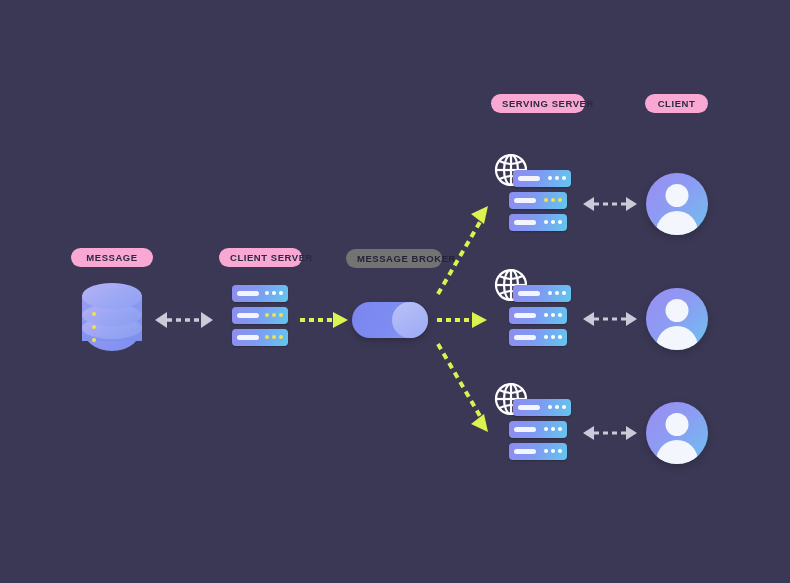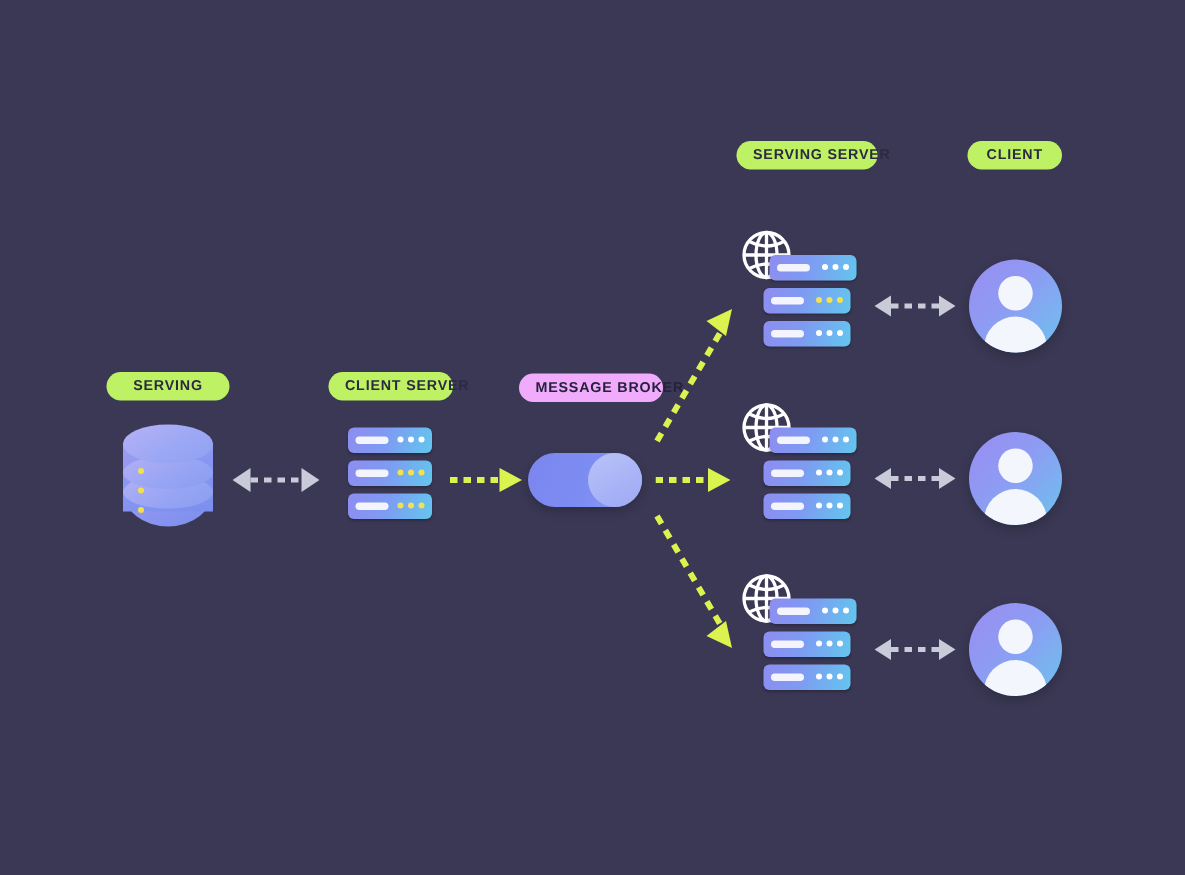--- a/index.html
+++ b/index.html
@@ -21,31 +21,31 @@
     background: #3b3855;
   }
 
   
   .badge {
     position: absolute;
     height: 19px;
     line-height: 19px;
     padding: 0 11px;
     border-radius: 10px;
-    background: #bef264;
+    background: #f9a8d4;
     color: #2b2a40;
     font-size: 9.5px;
     font-weight: bold;
     letter-spacing: 0.55px;
     white-space: nowrap;
     text-align: center;
     box-sizing: border-box;
   }
   .badge.accent {
-    background: #f0abfc;
+    background: #737373;
     color: #232238;
   }
 
   
   .db {
     position: absolute;
     width: 60px;
     height: 70px;
   }
   .db .body {
@@ -185,21 +185,21 @@
   }
 
   
   .arrow { position: absolute; }
 </style>
 </head>
 <body>
 
 <div id="canvas">
 
-  <div class="badge" style="left:71px; top:248px; width:82px;">SERVING</div>
+  <div class="badge" style="left:71px; top:248px; width:82px;">MESSAGE</div>
 
   <div class="badge" style="left:219px; top:248px; width:83px;">CLIENT SERVER</div>
 
   <div class="badge accent" style="left:346px; top:249px; width:96px;">MESSAGE BROKER</div>
 
   <div class="badge" style="left:491px; top:94px; width:94px;">SERVING SERVER</div>
 
   <div class="badge" style="left:645px; top:94px; width:63px;">CLIENT</div>
 
   <div class="db" style="left:82px; top:283px;">

